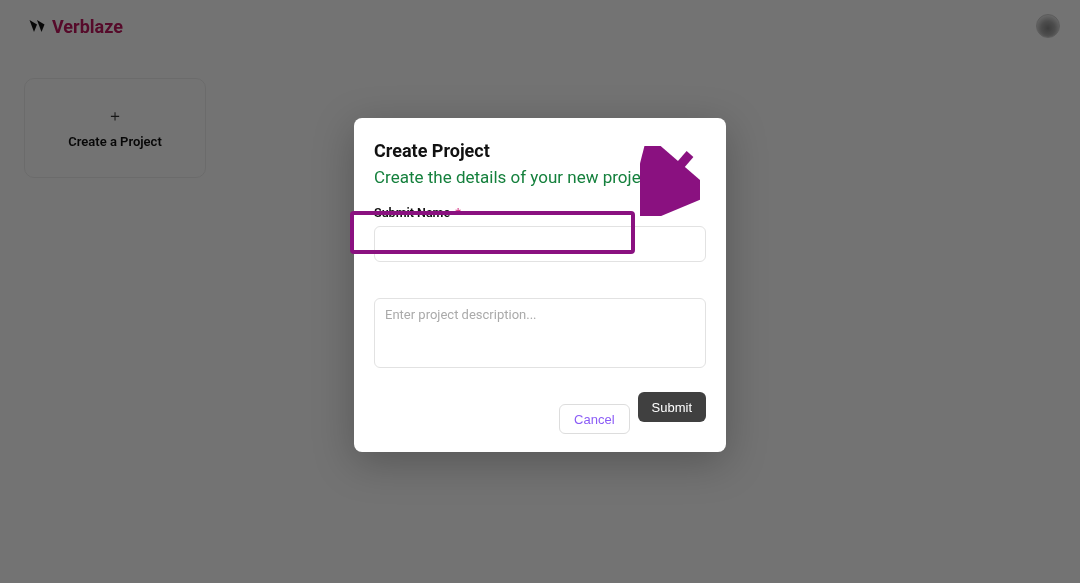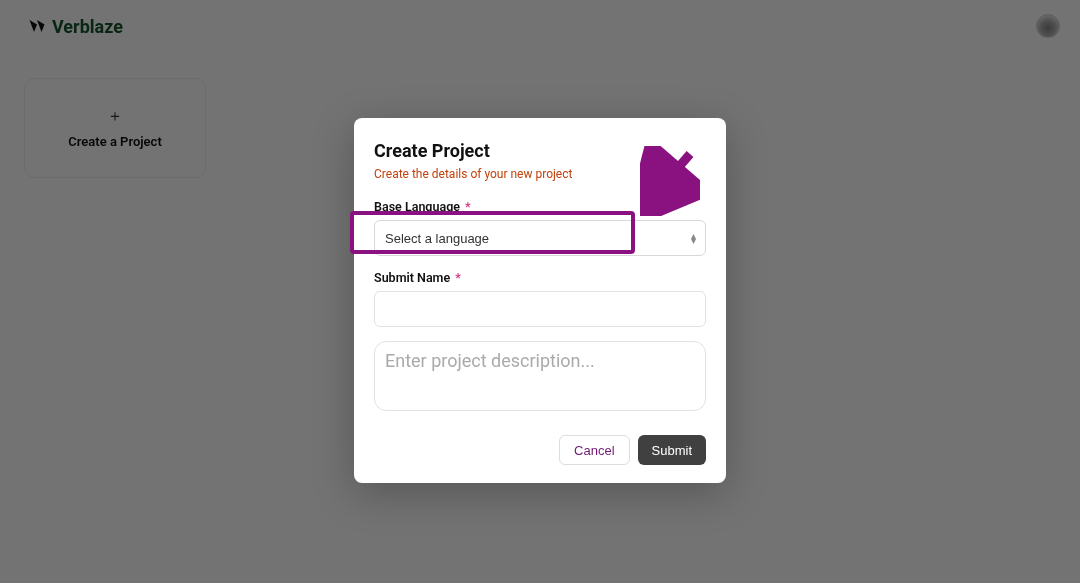--- a/index.html
+++ b/index.html
@@ -22,21 +22,21 @@
       justify-content: space-between;
       align-items: center;
       padding: 14px 20px 10px 28px;
     }
     .logo {
       display: flex;
       align-items: center;
       gap: 6px;
       font-weight: 700;
       font-size: 18px;
-      color: #14532d;
+      color: #be185d;
     }
     .logo-mark {
       width: 18px;
       height: 18px;
       position: relative;
     }
     .avatar {
       width: 24px;
       height: 24px;
       border-radius: 50%;
@@ -83,22 +83,22 @@
       padding: 22px 20px 18px 20px;
       box-shadow: 0 10px 40px rgba(0,0,0,0.25);
     }
     .modal-title {
       font-size: 18px;
       font-weight: 700;
       color: #111;
       margin-bottom: 6px;
     }
     .modal-subtitle {
-      font-size: 12px;
-      color: #c2410c;
+      font-size: 17px;
+      color: #15803d;
       margin-bottom: 18px;
     }
     .field { margin-bottom: 14px; }
     .field-label {
       font-size: 12.5px;
       font-weight: 600;
       color: #111;
       margin-bottom: 6px;
       display: block;
     }
@@ -145,47 +145,49 @@
       border-radius: 6px;
       padding: 0 10px;
       font-size: 13px;
       color: #333;
       background: #fff;
     }
     .textarea {
       width: 100%;
       height: 70px;
       border: 1px solid #e2e2e2;
-      border-radius: 12px;
+      border-radius: 6px;
       padding: 8px 10px;
-      font-size: 18px;
+      font-size: 13px;
       color: #333;
       resize: none;
       font-family: inherit;
+      margin-top: 22px;
     }
     .textarea::placeholder, .input::placeholder { color: #aaa; }
     .modal-actions {
       display: flex;
       justify-content: flex-end;
       gap: 8px;
       margin-top: 20px;
     }
     .btn {
       height: 30px;
       padding: 0 14px;
       border-radius: 6px;
       font-size: 13px;
       font-weight: 500;
       cursor: pointer;
       border: 1px solid transparent;
     }
     .btn-secondary {
       background: #fff;
       border-color: #ddd;
-      color: #701a75;
+      color: #8b5cf6;
+      margin-top: 12px;
     }
     .btn-primary {
       background: #404040;
       color: #fff;
       border: none;
     }
     .arrow-annotation {
       position: absolute;
       pointer-events: none;
     }
@@ -210,35 +212,20 @@
   <div class="create-card">
     <span class="plus">＋</span>
     <span class="label">Create a Project</span>
   </div>
 
   <div class="overlay">
     <div class="modal" style="position:relative;">
       <div class="modal-title">Create Project</div>
       <div class="modal-subtitle">Create the details of your new project</div>
 
-      <div class="field">
-        <label class="field-label">
-          <span>Base Language</span>
-          <span class="required">*</span>
-        </label>
-        <div class="select-wrap" style="position:relative;">
-          <button type="button" class="select">
-            <span>Select a language</span>
-          </button>
-          <span class="select-caret">
-            <span>▴</span>
-              <span>▾</span>
-          </span>
-        </div>
-      </div>
 
       <div class="field">
         <label class="field-label">
           <span>Submit Name</span>
           <span class="required">*</span>
         </label>
         <input class="input" type="text" value="" style="">
       </div>
 
       <div class="field">

